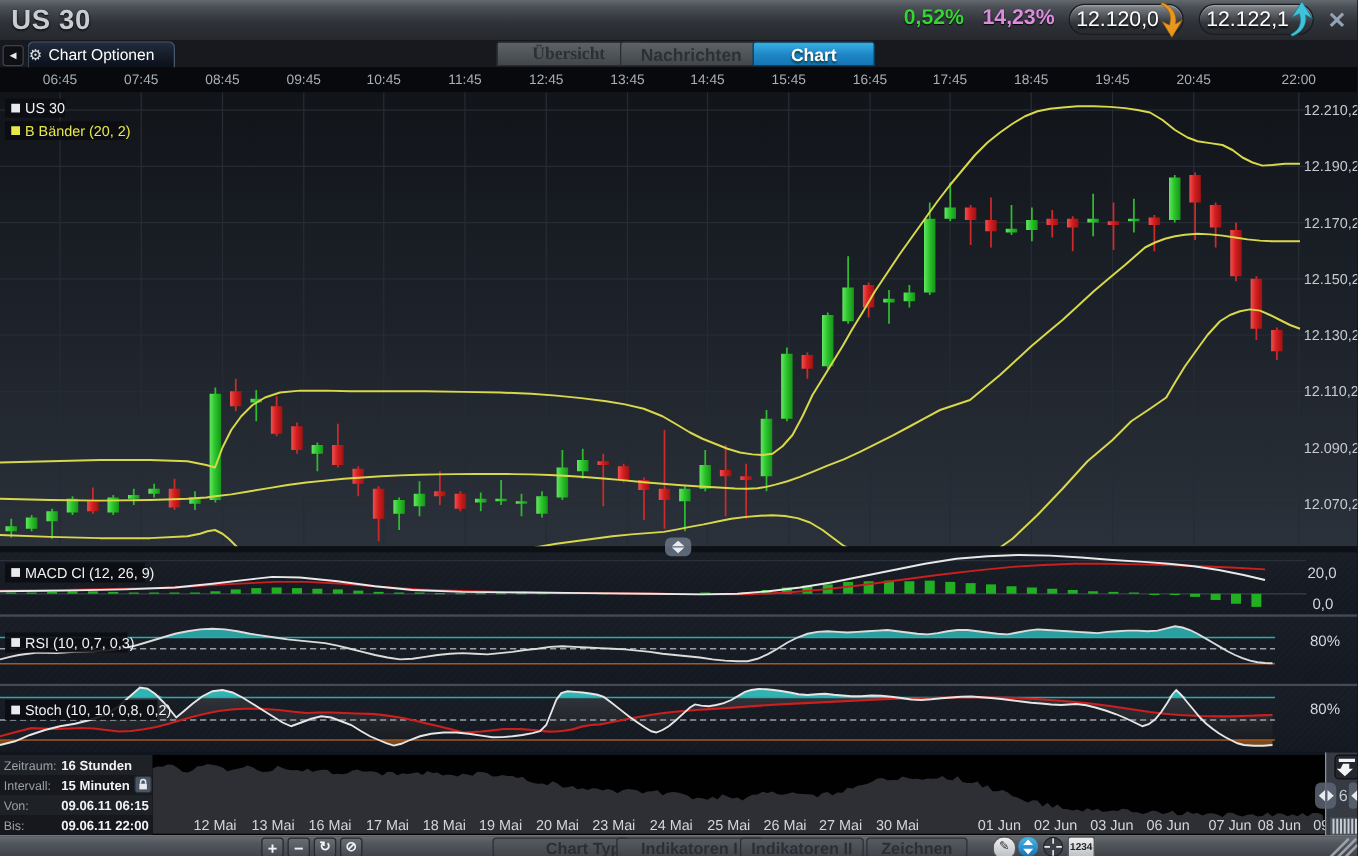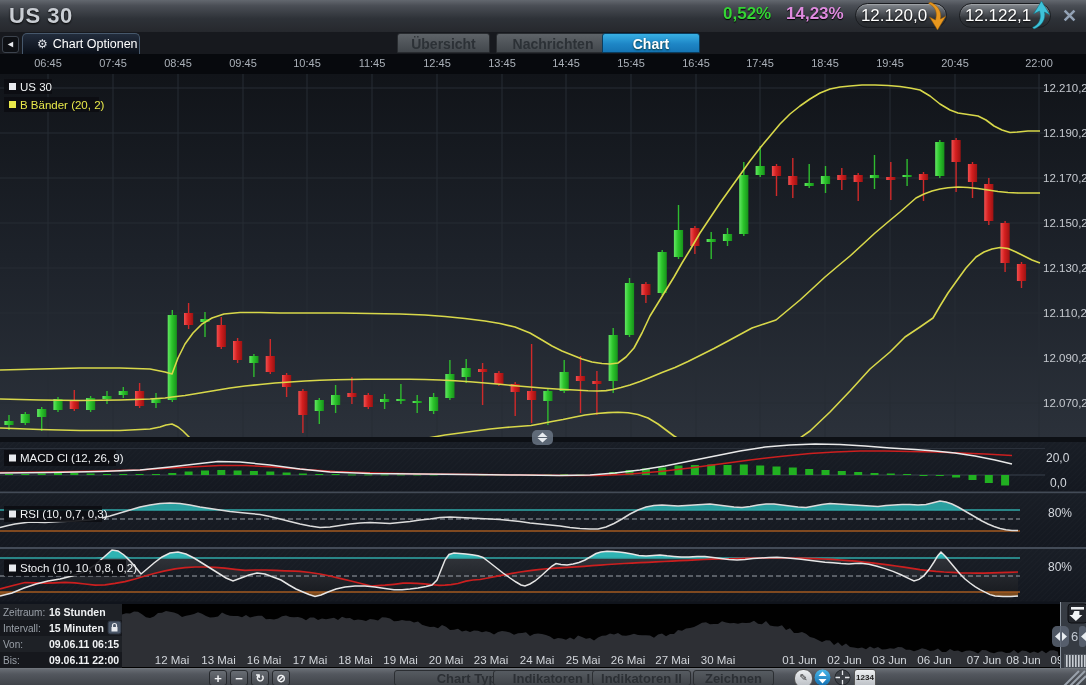--- a/index.html
+++ b/index.html
@@ -15,25 +15,25 @@
 color:#fff;font-size:17px;font-weight:normal;padding-right:14px;
 text-align:center;line-height:24px;text-shadow:0 1px 2px #000;box-sizing:border-box;}
 #pill1{left:855px;width:92px;}
 #pill2{left:959px;width:92px;}
 #closex{position:absolute;left:1062px;top:5px;color:#93a2b5;font-size:18px;font-weight:bold;}
 #tabrow{position:absolute;left:0;top:32px;width:1086px;height:22px;background:#17191e;border-bottom:1px solid #000;}
 #backbtn{position:absolute;left:2px;top:4px;width:15px;height:15px;border-radius:3px;
 background:#0e1014;border:1px solid #3c434d;color:#e8eaee;font-size:9px;line-height:14px;text-align:center;}
 #tabopt{position:absolute;left:22px;top:1px;width:118px;height:21px;border-radius:5px 5px 0 0;
 background:linear-gradient(180deg,#222c3c,#0a0f18);border:1px solid #46586c;border-bottom:none;
-color:#fff;font-size:12.5px;line-height:20px;box-sizing:border-box;padding-left:14px;}
+color:#fff;font-size:12.5px;line-height:20px;box-sizing:border-box;}
 .gear{color:#dfe3e8;font-size:12px;margin-right:5px;}
 .midtab{position:absolute;top:1px;height:20px;border-radius:3px 3px 0 0;font-size:14px;font-weight:bold;
 text-align:center;line-height:20px;box-sizing:border-box;}
-#tb1{left:397px;width:93px;background:linear-gradient(180deg,#5e6368,#42474c);color:#2c3136;border:1px solid #292c30;}
+#tb1{left:397px;width:116px;background:linear-gradient(180deg,#5e6368,#42474c);color:#2c3136;border:1px solid #292c30;font-family:Liberation Serif, serif;}
 #tb2{left:496px;width:114px;background:linear-gradient(180deg,#5e6368,#42474c);color:#2c3136;border:1px solid #292c30;}
 #tb3{left:602px;width:98px;background:linear-gradient(180deg,#38b0e4 0%,#1e86c6 55%,#1575b4 100%);color:#fff;border:1px solid #0b3d5e;text-shadow:0 1px 2px #033;}
 #toolbar{position:absolute;left:0;top:668px;width:1086px;height:17px;
 background:linear-gradient(180deg,#686d74 0%,#53575e 30%,#3e4248 100%);border-top:1px solid #70757c;}
 .tbtn{position:absolute;top:1px;height:16px;border-radius:3px;box-sizing:border-box;
 font-size:13px;font-weight:bold;text-align:center;line-height:15px;}
 .ibtn{width:18px;background:linear-gradient(180deg,#686d74,#45494f);border:1px solid #26292d;color:#f0f2f4;}
 .wbtn{background:linear-gradient(180deg,#565b61,#404449);border:1px solid #2b2e32;color:#2b2f34;}
 .bbtn{background:linear-gradient(180deg,#38a8e0 0%,#1c7fc0 60%,#1470b2 100%);border:1px solid #0b3d5e;color:#fff;text-shadow:0 1px 2px #033;}
 .cbtn{position:absolute;top:0px;width:17px;height:17px;border-radius:9px;font-size:10px;

